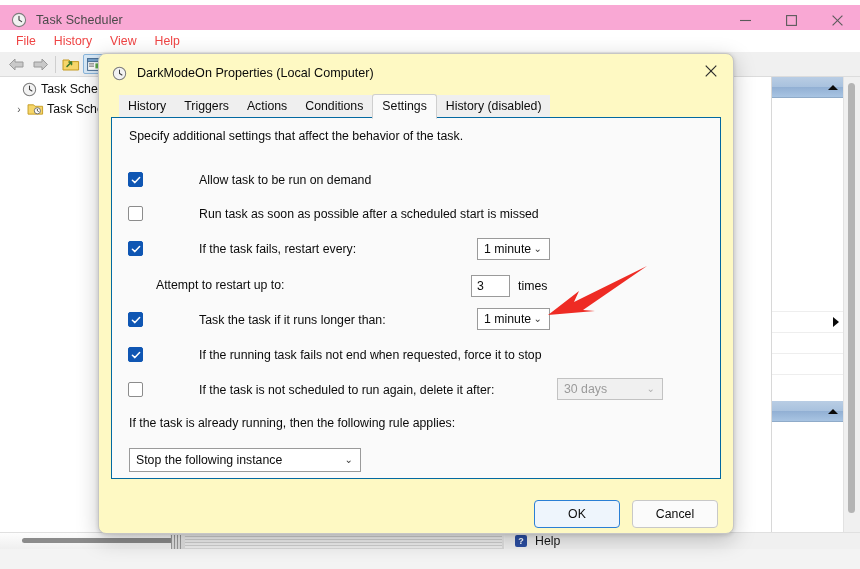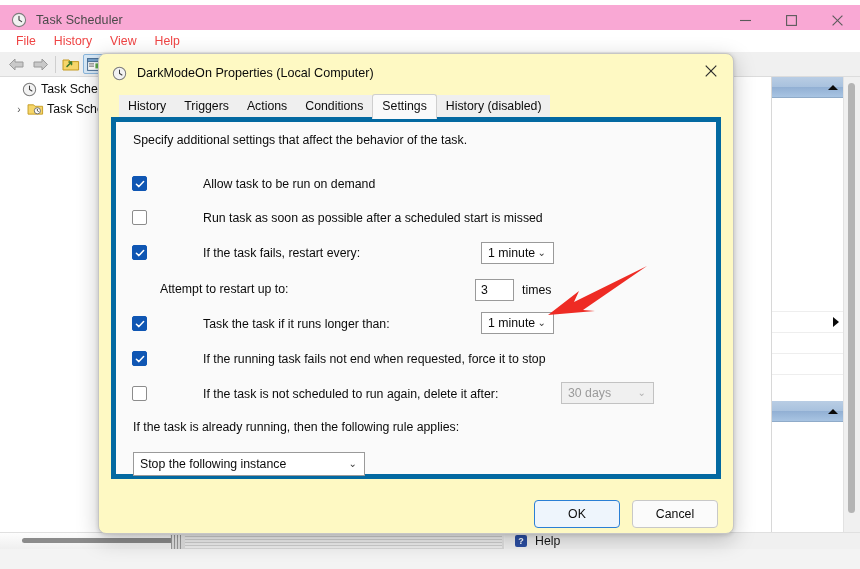--- a/index.html
+++ b/index.html
@@ -201,21 +201,21 @@
     border-bottom:1px solid #fafafa;
     border-radius:3px 3px 0 0;
     padding:4px 9px 5px 9px;
     position:relative; z-index:3; margin-bottom:-1px;
   }
 
   
   .tabpanel {
     position:absolute; left:12px; top:63px; width:610px; height:362px;
     background:#fafafa;
-    border:5px solid #0369a1;
+    border:1px solid #0369a1;
     box-sizing:border-box;
   }
   .panel-desc {
     position:absolute; left:17px; top:11px;
     font-size:12.3px; color:#0b0b0b;
   }
 
   
   .row {
     position:absolute; left:16px; display:flex; align-items:center;
@@ -489,21 +489,21 @@
               <path d="M1.4 5.2 L3.9 7.6 L8.6 2.6" stroke="#ffffff" stroke-width="1.5" fill="none" stroke-linecap="round" stroke-linejoin="round"></path>
             </svg>
         </div>
         <div class="row-label">If the running task fails not end when requested, force it to stop</div>
       </div>
 
       <div class="row" style="top:264px;">
         <div class="cb"></div>
         <div class="row-label">If the task is not scheduled to run again, delete it after:</div>
       </div>
-      <div class="combo disabled" style="left:445px; top:260px; width:93px;">
+      <div class="combo disabled" style="left:445px; top:260px; width:106px;">
         <div class="cval">30 days</div>
         <div class="carat">⌄</div>
       </div>
 
       <div class="row" style="top:298px;">
         <div class="row-label" style="margin-left:1px;">If the task is already running, then the following rule applies:</div>
       </div>
 
       <div class="combo" style="left:17px; top:330px; width:232px; height:24px;">
         <div class="cval">Stop the following instance</div>

